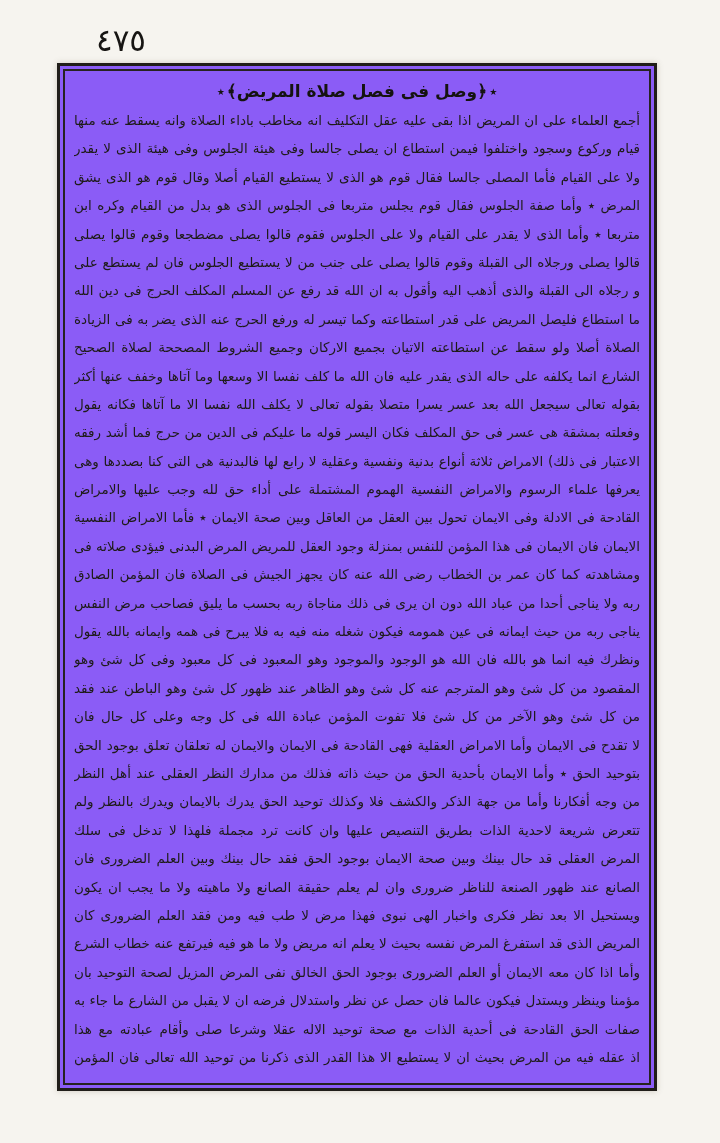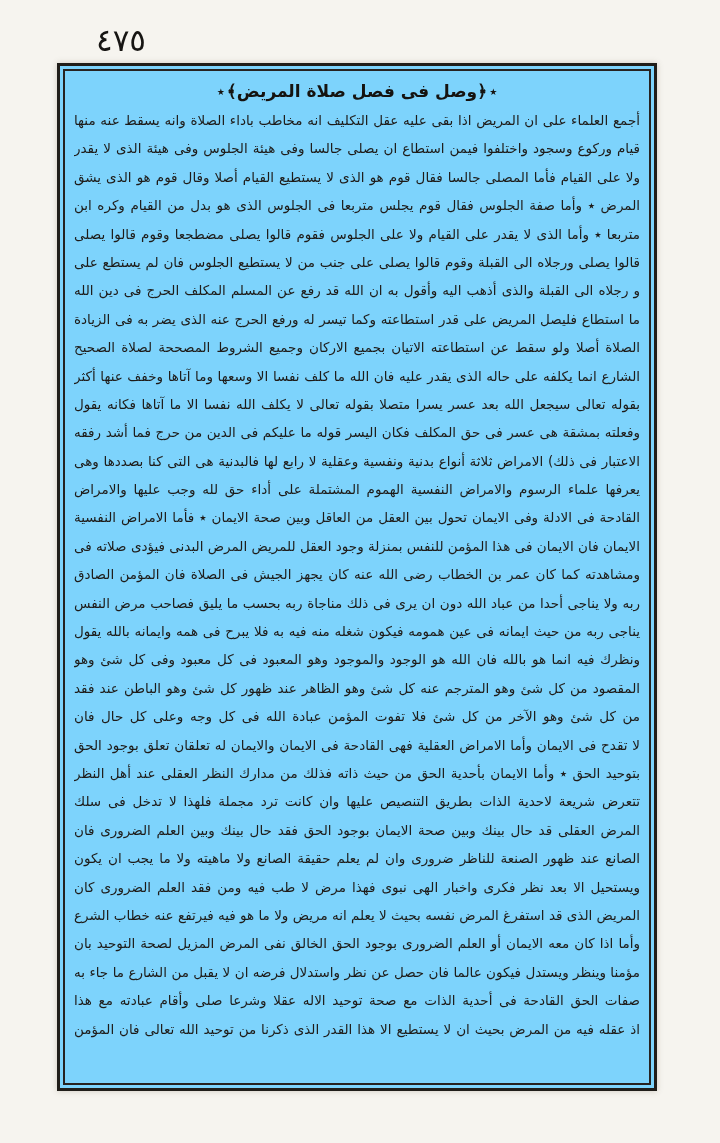--- a/index.html
+++ b/index.html
@@ -16,21 +16,21 @@
     font-size: 31px;
     font-weight: normal;
     color: #171513;
     letter-spacing: 1px;
   }
   .frame-outer {
     position: absolute;
     left: 57px; top: 63px;
     width: 600px; height: 1028px;
     border: 3px solid #201d19;
-    background: #7dd3fc;
+    background: #8b5cf6;
     box-sizing: border-box;
     box-shadow: 0 0 6px rgba(90,80,60,0.25);
   }
   .frame-inner {
     position: absolute;
     left: 3px; top: 3px; right: 3px; bottom: 3px;
     border: 2px solid #262220;
     padding: 5px 9px 0 9px;
     box-sizing: border-box;
   }
@@ -88,20 +88,21 @@
       <div class="line">القادحة فى الادلة وفى الايمان تحول بين العقل من العاقل وبين صحة الايمان ٭ فأما الامراض النفسية مع وجود</div>
       <div class="line">الايمان فان الايمان فى هذا المؤمن للنفس بمنزلة وجود العقل للمريض المرض البدنى فيؤدى صلاته فى مناجاة ربه</div>
       <div class="line">ومشاهدته كما كان عمر بن الخطاب رضى الله عنه كان يجهز الجيش فى الصلاة فان المؤمن الصادق ماله حديث الا مع</div>
       <div class="line">ربه ولا يناجى أحدا من عباد الله دون ان يرى فى ذلك مناجاة ربه بحسب ما يليق فصاحب مرض النفس المؤمن</div>
       <div class="line">يناجى ربه من حيث ايمانه فى عين همومه فيكون شغله منه فيه به فلا يبرح فى همه وايمانه بالله يقول له همك هو الله</div>
       <div class="line">ونظرك فيه انما هو بالله فان الله هو الوجود والموجود وهو المعبود فى كل معبود وفى كل شئ وهو وجود كل شئ وهو</div>
       <div class="line">المقصود من كل شئ وهو المترجم عنه كل شئ وهو الظاهر عند ظهور كل شئ وهو الباطن عند فقد كل شئ شيأ وهو الاول</div>
       <div class="line">من كل شئ وهو الآخر من كل شئ فلا تفوت المؤمن عبادة الله فى كل وجه وعلى كل حال فان الامراض النفسية</div>
       <div class="line">لا تقدح فى الايمان وأما الامراض العقلية فهى القادحة فى الايمان والايمان له تعلقان تعلق بوجود الحق وتعلق</div>
       <div class="line">بتوحيد الحق ٭ وأما الايمان بأحدية الحق من حيث ذاته فذلك من مدارك النظر العقلى عند أهل النظر وعندنا</div>
+      <div class="line">من وجه أفكارنا وأما من جهة الذكر والكشف فلا وكذلك توحيد الحق يدرك بالايمان ويدرك بالنظر ولم</div>
       <div class="line">تتعرض شريعة لاحدية الذات بطريق التنصيص عليها وان كانت ترد مجملة فلهذا لا تدخل فى سلك الايمان فان كان</div>
       <div class="line">المرض العقلى قد حال بينك وبين صحة الايمان بوجود الحق فقد حال بينك وبين العلم الضرورى فان العلم بوجود</div>
       <div class="line">الصانع عند ظهور الصنعة للناظر ضرورى وان لم يعلم حقيقة الصانع ولا ماهيته ولا ما يجب ان يكون عليه ويجوز</div>
       <div class="line">ويستحيل الا بعد نظر فكرى واخبار الهى نبوى فهذا مرض لا طب فيه ومن فقد العلم الضرورى كان بمنزلة</div>
       <div class="line">المريض الذى قد استفرغ المرض نفسه بحيث لا يعلم انه مريض ولا ما هو فيه فيرتفع عنه خطاب الشرع لانه لا عقل له</div>
       <div class="line">وأما اذا كان معه الايمان أو العلم الضرورى بوجود الحق الخالق نفى المرض المزيل لصحة التوحيد بان يقلد فيكون</div>
       <div class="line">مؤمنا وينظر ويستدل فيكون عالما فان حصل عن نظر واستدلال فرضه ان لا يقبل من الشارع ما جاء به من</div>
       <div class="line">صفات الحق القادحة فى أحدية الذات مع صحة توحيد الاله عقلا وشرعا صلى وأقام عبادته مع هذا المرض فانه نافعه</div>
       <div class="line">اذ عقله فيه من المرض بحيث ان لا يستطيع الا هذا القدر الذى ذكرنا من توحيد الله تعالى فان المؤمن الصحيح</div>
     </div>

